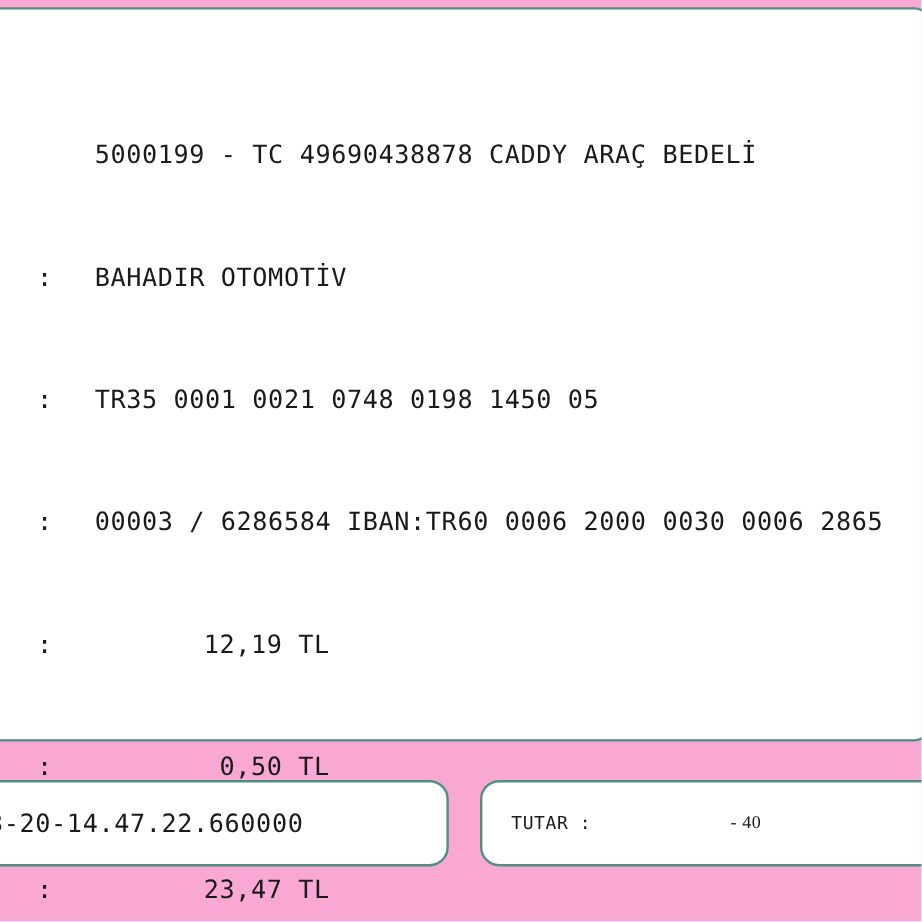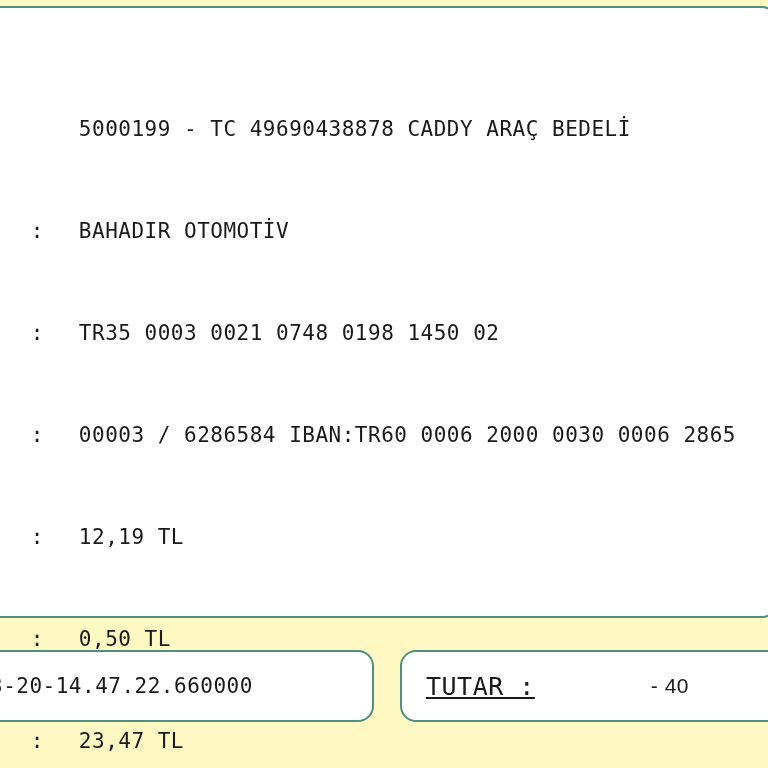--- a/index.html
+++ b/index.html
@@ -12,21 +12,21 @@
     height: 768px;
     overflow: hidden;
     font-family: "DejaVu Sans Mono", monospace;
     color: #1a1a1a;
   }
 
   #page {
     position: relative;
     width: 768px;
     height: 768px;
-    background: #fef9c3;
+    background: #f9a8d4;
   }
 
   
   .top-panel {
     position: absolute;
     left: -40px;
     top: 6px;
     width: 816px;
     height: 612px;
     border: 2px solid #4f8f82;
@@ -53,20 +53,21 @@
   }
 
   .dline .label-col {
     display: inline-block;
     width: 48px;
   }
 
   .dline .amount {
     display: inline-block;
     width: 196px;
+    text-align: right;
   }
 
   
   .bottom-row {
     position: absolute;
     left: -36px;
     top: 650px;
     width: 860px;
     height: 76px;
   }
@@ -99,28 +100,27 @@
 
   .pill-text {
     font-family: "DejaVu Sans Mono", monospace;
     font-size: 21px;
     letter-spacing: 0.5px;
     color: #1a1a1a;
   }
 
   .pill-right .pill-label {
     font-family: "DejaVu Sans Mono", monospace;
-    font-size: 25px;
+    font-size: 15px;
     letter-spacing: 0.5px;
-    text-decoration: underline;
   }
 
   .pill-right .pill-value {
-    font-family: Liberation Sans, sans-serif;
-    font-size: 21px;
+    font-family: Liberation Serif, serif;
+    font-size: 15px;
     letter-spacing: 0.5px;
     margin-left: 116px;
   }
 </style>
 </head>
 <body>
 
 <div id="page">
 
   <div class="top-panel">
@@ -130,21 +130,21 @@
 
     <div class="dline">
       <span class="label-col"></span><span>5000199 - TC 49690438878 CADDY ARAÇ BEDELİ</span>
     </div>
 
     <div class="dline">
       <span class="label-col">:</span><span>BAHADIR OTOMOTİV</span>
     </div>
 
     <div class="dline">
-      <span class="label-col">:</span><span>TR35 0003 0021 0748 0198 1450 02</span>
+      <span class="label-col">:</span><span>TR35 0001 0021 0748 0198 1450 05</span>
     </div>
 
     <div class="dline">
       <span class="label-col">:</span><span>00003 / 6286584 IBAN:TR60 0006 2000 0030 0006 2865</span>
     </div>
 
     <div class="dline">
       <span class="label-col">:</span><span class="amount">12,19 TL</span>
     </div>
 

